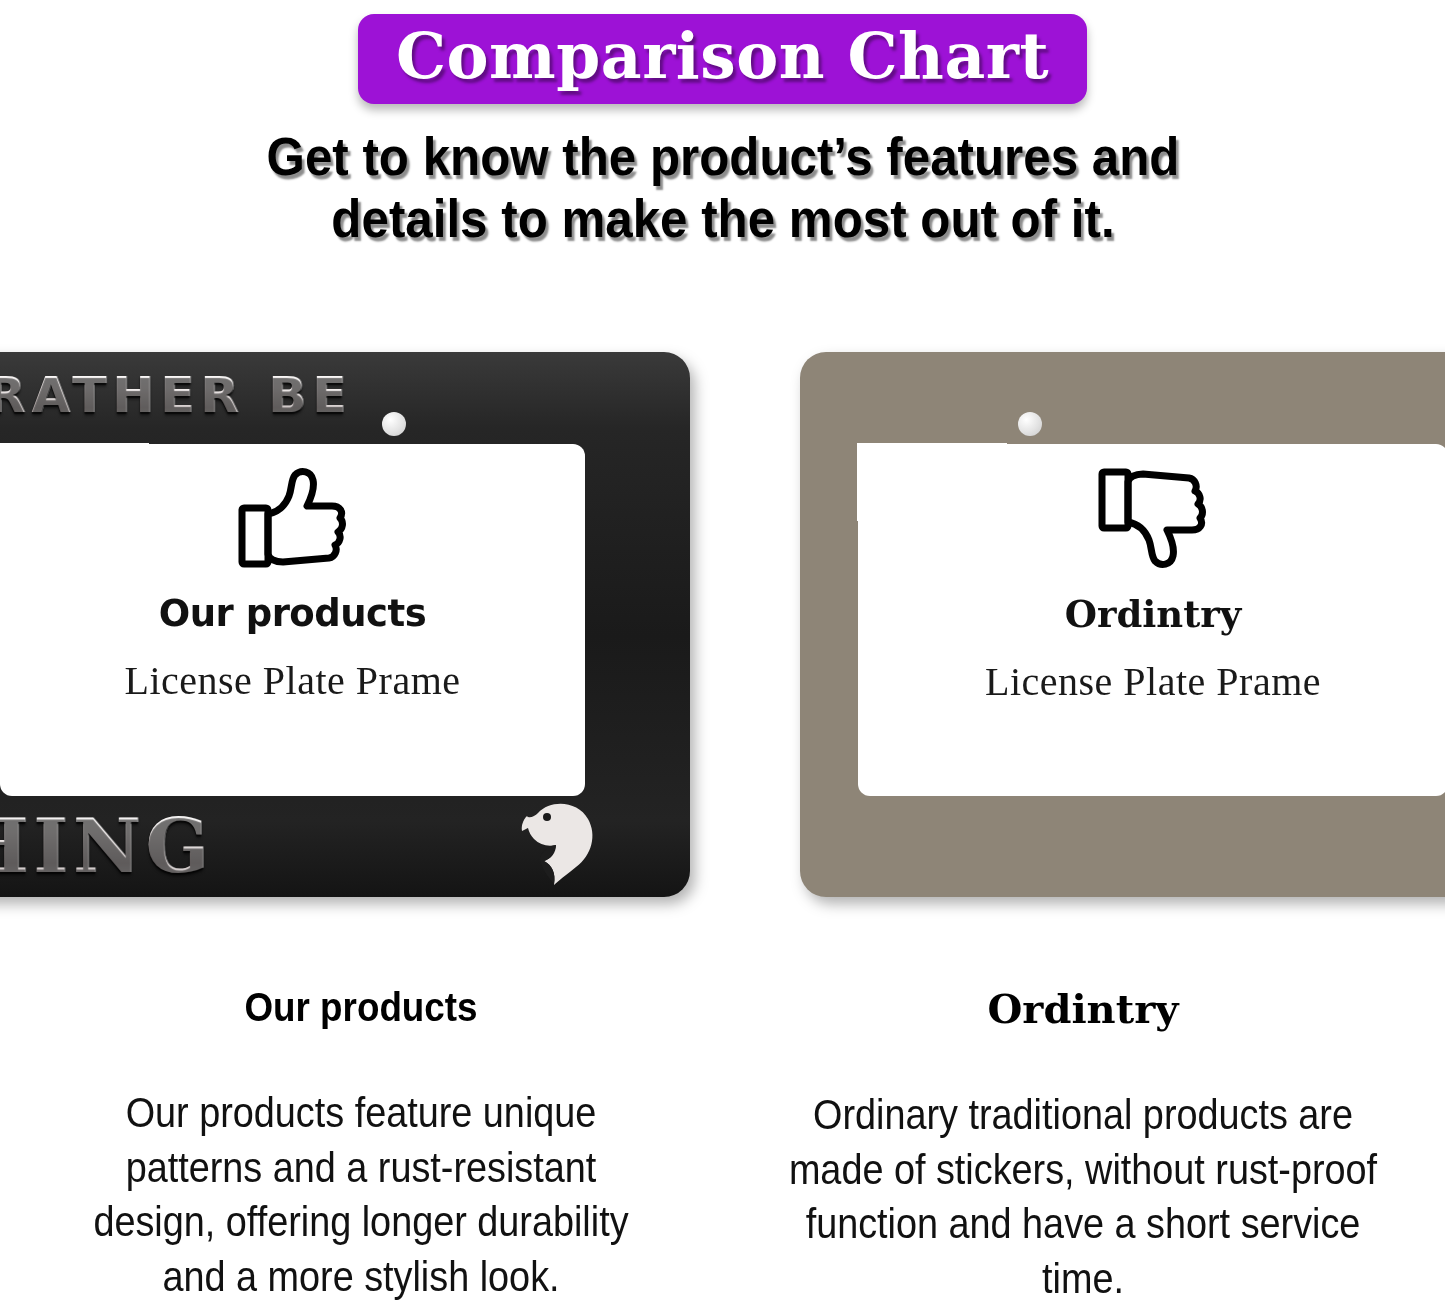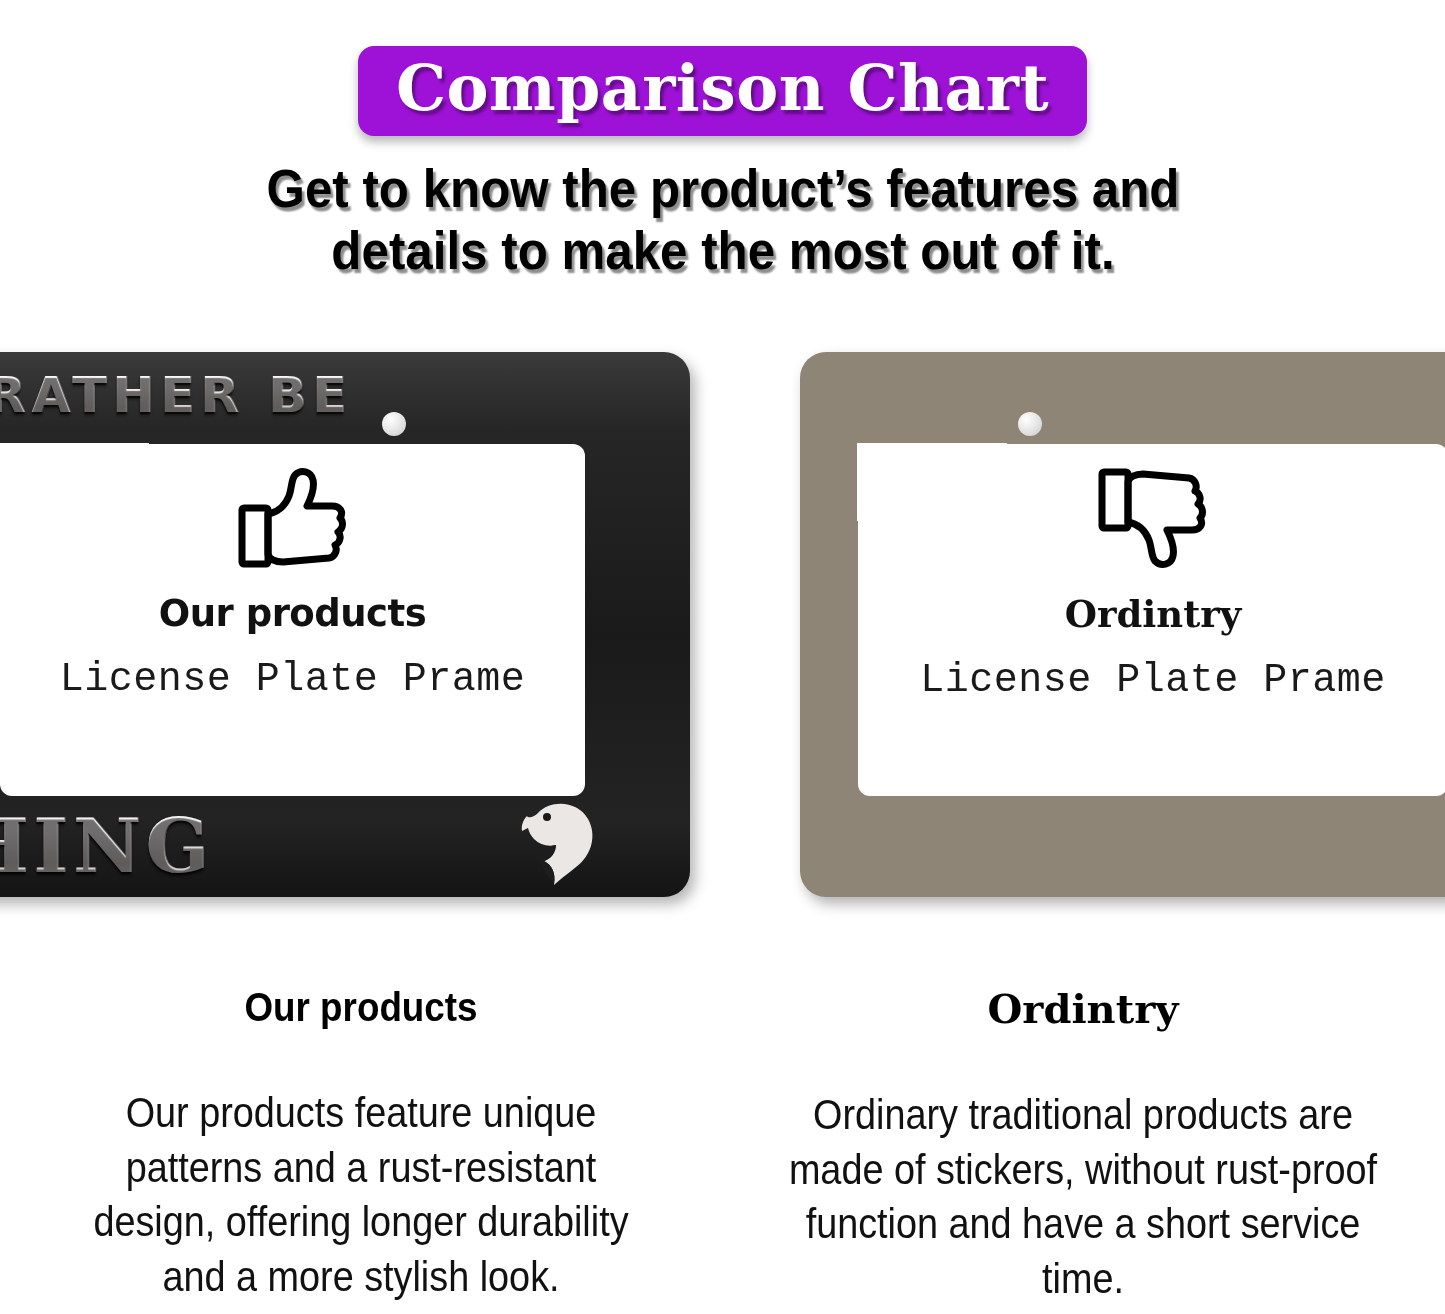--- a/index.html
+++ b/index.html
@@ -21,21 +21,20 @@
     width: 100%;
     padding-top: 14px;
     text-align: center;
   }
   .title-banner {
     display: inline-block;
     background: #9D12D6;
     border-radius: 16px;
     padding: 10px 38px 16px 38px;
     box-shadow: 0 6px 10px rgba(0,0,0,0.28);
-    margin-top: 32px;
   }
   .title-text {
     font-family: "DejaVu Serif", "Liberation Serif", serif;
     font-weight: bold;
     font-size: 63px;
     line-height: 1.02;
     color: #ffffff;
     letter-spacing: 0.5px;
     text-shadow: 3px 4px 3px rgba(0,0,0,0.38);
     white-space: nowrap;
@@ -209,21 +208,21 @@
     font-family: "DejaVu Sans", sans-serif;
     font-weight: bold;
     letter-spacing: -0.5px;
   }
   .panel-label.serif-bold {
     font-family: "DejaVu Serif", "Liberation Serif", serif;
     font-weight: bold;
   }
   .panel-sublabel {
     margin-top: 22px;
-    font-family: Liberation Mono, monospace;
+    font-family: Liberation Serif, serif;
     font-weight: 300;
     font-size: 40px;
     color: #1a1a1a;
     letter-spacing: 0.5px;
     white-space: nowrap;
   }
 
   
   .bottom-row {
     position: absolute;

